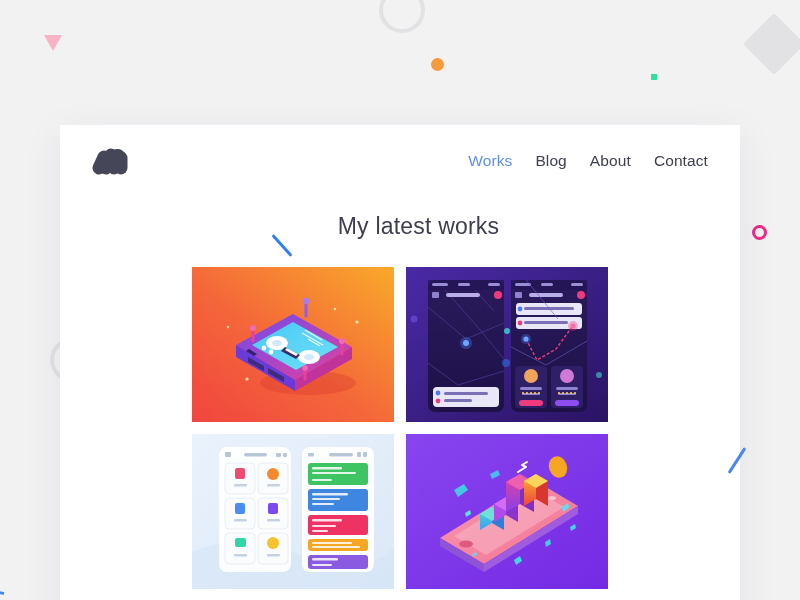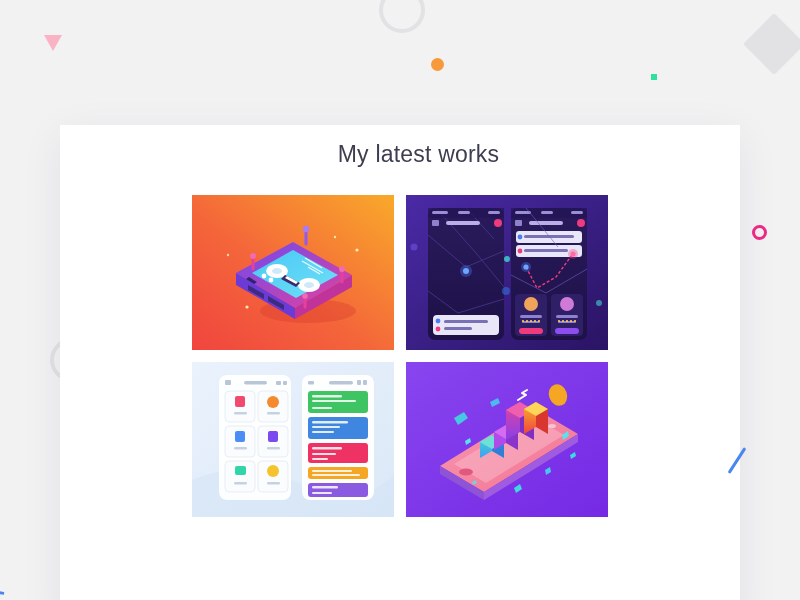--- a/index.html
+++ b/index.html
@@ -153,20 +153,41 @@
 <div class="deco deco-circle-left"></div>
 <div class="deco deco-diamond"></div>
 <div class="deco deco-triangle"></div>
 <div class="deco deco-dot-orange"></div>
 <div class="deco deco-ring-pink"></div>
 <div class="deco deco-square-green"></div>
 <div class="deco deco-arc-bottom"></div>
 
 <div class="page-card">
 
+  <header class="site-header">
+
+    <svg class="logo" viewBox="0 0 54 34">
+      <g fill="#454758" stroke="#454758" stroke-linecap="round" stroke-linejoin="round">
+        <path d="M9 24 L14 13" stroke-width="13" fill="none"></path>
+        <path d="M16 24 L21 11" stroke-width="13" fill="none"></path>
+        <path d="M24 24 L24 14" stroke-width="13" fill="none"></path>
+        <path d="M31 24 L31 14" stroke-width="13" fill="none"></path>
+        <path d="M24 14 Q27.5 8 31 14" stroke-width="12" fill="none"></path>
+      </g>
+    </svg>
+
+    <nav class="nav">
+      <a class="nav-item active" href="#">Works</a>
+      <a class="nav-item" href="#">Blog</a>
+      <a class="nav-item" href="#">About</a>
+      <a class="nav-item" href="#">Contact</a>
+    </nav>
+
+    <div class="deco deco-dash-top"></div>
+  </header>
 
   <h1 class="section-title">My latest works</h1>
 
   <div class="works-grid">
 
     <div class="work-card">
       <svg class="work-thumb" viewBox="0 0 202 155" preserveAspectRatio="none">
         <defs>
           <linearGradient id="g1" x1="0" y1="1" x2="1" y2="0">
             <stop offset="0" stop-color="#f0453f"></stop>

